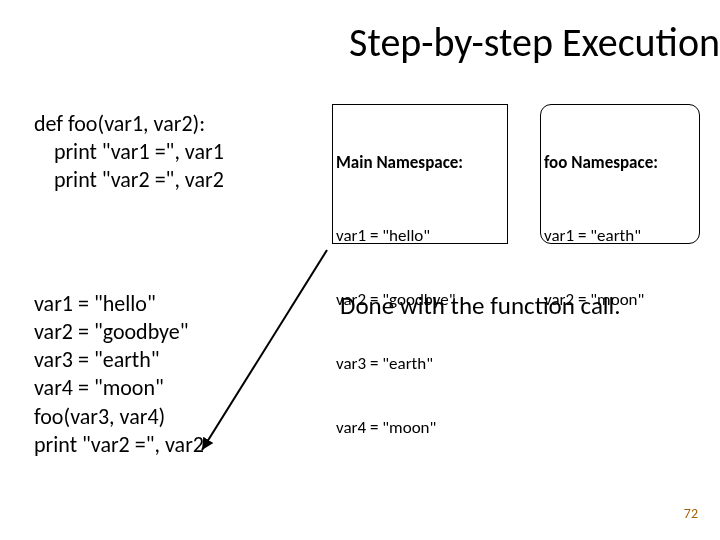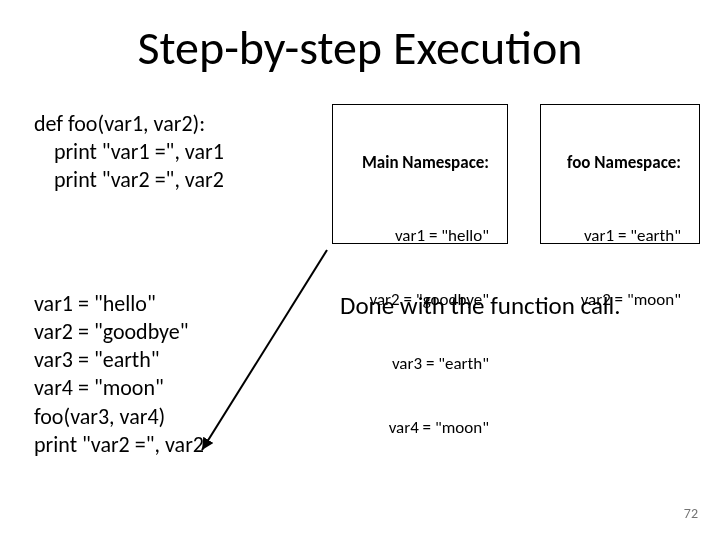--- a/index.html
+++ b/index.html
@@ -16,22 +16,22 @@
     position: relative;
     width: 720px;
     height: 540px;
     box-sizing: border-box;
   }
   .title {
     position: absolute;
     left: 0;
     right: 0;
     top: 18px;
-    text-align: center;
-    font-size: 48px;
+    text-align: right;
+    font-size: 40px;
     font-weight: 400;
   }
   .code-block {
     position: absolute;
     left: 34px;
     top: 110px;
     font-size: 22px;
     line-height: 1.28;
     white-space: pre;
     font-family: Calibri, Arial, sans-serif;
@@ -42,49 +42,48 @@
     top: 290px;
     font-size: 22px;
     line-height: 1.28;
     white-space: pre;
     font-family: Calibri, Arial, sans-serif;
   }
   .ns-box {
     position: absolute;
     border: 1px solid #000;
     box-sizing: border-box;
-    padding: 4px 18px;
+    padding: 4px 3px;
     font-size: 17px;
     line-height: 1.25;
     background: #fff;
     white-space: pre;
-    text-align: right;
   }
   .ns-box .hdr {
     font-weight: 700;
     margin-bottom: 10px;
     white-space: pre;
   }
   #ns-main { left: 332px; top: 104px; width: 176px; height: 140px; }
-  #ns-foo  { left: 540px; top: 104px; width: 160px; height: 140px; }
+  #ns-foo  { left: 540px; top: 104px; width: 160px; height: 140px; border-radius: 11px; }
   .explain {
     position: absolute;
     left: 340px;
     top: 290px;
     width: 380px;
     font-size: 25px;
     line-height: 1.25;
   }
   .explain p { margin: 0 0 18px 0; }
   .pgnum {
     position: absolute;
     right: 22px;
     bottom: 18px;
     font-size: 14px;
-    color: #737373;
+    color: #a16207;
   }
   .arrow {
     position: absolute;
     left: 192px;
     top: 250px;
     overflow: visible;
   }
 </style>
 </head>
 <body>

